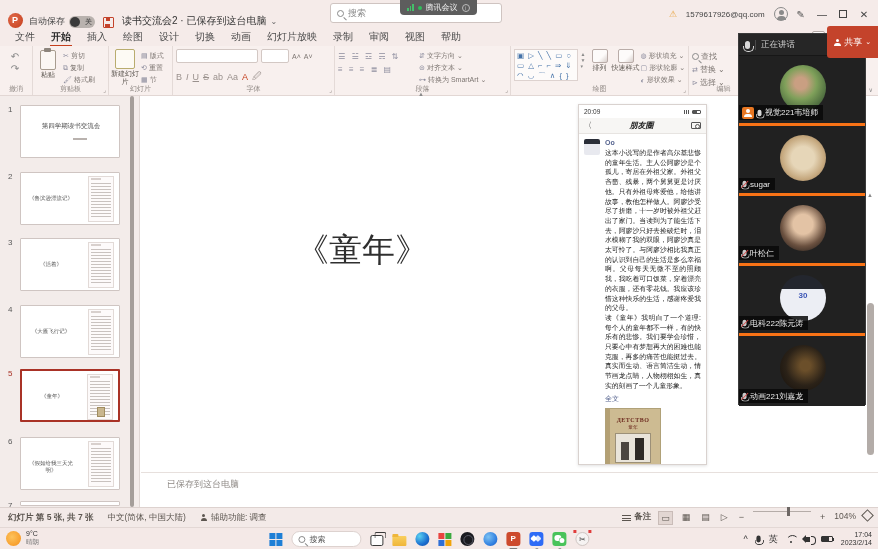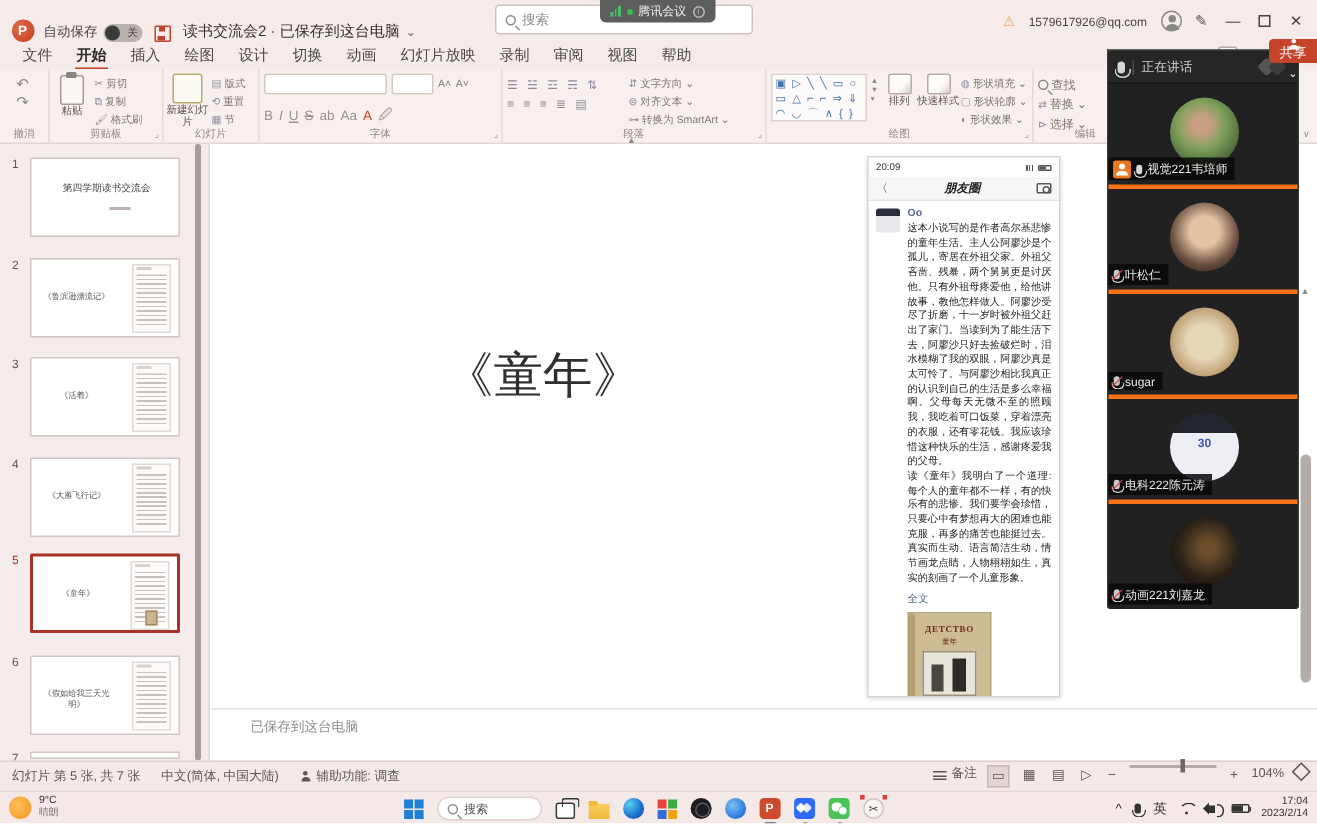--- a/index.html
+++ b/index.html
@@ -40,21 +40,21 @@
   .pen{font-size:10px;color:#555;}
   .winbtn{font-size:10px;color:#444;width:16px;text-align:center;}
   .maxbox{width:8px;height:8px;border:1px solid #444;}
 
   
   .menubar{position:absolute;top:28px;left:0;width:878px;height:18px;background:#f5ebe9;display:flex;align-items:center;padding-left:8px;gap:2px;}
   .tab{font-size:10px;color:#4a4a4a;padding:2px 7px;position:relative;}
   .tab.active{font-weight:bold;color:#2b2b2b;}
   .tab.active::after{content:"";position:absolute;left:6px;right:6px;bottom:-1px;height:2px;background:#c43e1c;}
   .ribbon-opt{position:absolute;right:53px;top:31px;width:13px;height:12px;border:1px solid #b5aba8;background:#fdfbfa;border-radius:2px;}
-  .share-btn{position:absolute;right:0;top:26px;height:16px;padding:0 7px;background:#c4432b;color:#fff;border-radius:3px 0 0 3px;display:flex;align-items:center;gap:3px;font-size:9px;z-index:60;flex-direction:column;}
+  .share-btn{position:absolute;right:0;top:26px;height:16px;padding:16px 7px;background:#c4432b;color:#fff;border-radius:3px 0 0 3px;display:flex;align-items:center;gap:3px;font-size:9px;z-index:60;}
   .share-person{width:7px;height:7px;position:relative;}
   .share-person::before{content:"";position:absolute;left:2px;top:0;width:3px;height:3px;border-radius:50%;background:#fff;}
   .share-person::after{content:"";position:absolute;left:0;top:4px;width:7px;height:3px;border-radius:3px 3px 0 0;background:#fff;}
   .share-btn .chev{font-size:7px;}
 
   
   .ribbon{position:absolute;top:46px;left:0;width:878px;height:50px;background:#f8f0ee;border-bottom:1px solid #e2d7d4;display:flex;}
   .rgroup{position:relative;height:100%;padding:3px 3px 12px 3px;display:flex;align-items:flex-start;gap:3px;flex:none;}
   .rgroup+.rgroup{border-left:1px solid #e4dad7;}
   .glabel{position:absolute;bottom:1px;left:0;right:0;text-align:center;font-size:7px;color:#8f8884;}
@@ -161,21 +161,21 @@
   .cp-av{width:15px;height:15px;border-radius:50%;background:#8f8f8f;position:relative;flex:none;}
   .cp-av::before{content:"";position:absolute;left:5px;top:3px;width:5px;height:5px;border-radius:50%;background:#e2e2e2;}
   .cp-av::after{content:"";position:absolute;left:3px;top:9px;width:9px;height:4px;border-radius:4px 4px 0 0;background:#e2e2e2;}
   .cp-sep{width:1px;height:11px;background:#5e5e5e;}
   .cp-ph{font-size:8.5px;color:#b5b5b5;flex:1;white-space:nowrap;}
   .cp-col{font-size:9px;color:#b5b5b5;}
 
   
   .statusbar{position:absolute;top:507px;left:0;width:878px;height:20px;background:#f3eae8;border-top:1px solid #ddd2cf;display:flex;align-items:center;font-size:8.5px;color:#5c5650;}
   .sb-item{margin-left:14px;white-space:nowrap;display:flex;align-items:center;gap:3px;}
-  .sb-item:first-child{margin-left:8px;}
+  .sb-item:first-child{margin-left:8px;font-weight:bold;}
   .acc-person{width:8px;height:8px;position:relative;}
   .acc-person::before{content:"";position:absolute;left:2.5px;top:0;width:3px;height:3px;border-radius:50%;background:#5c5650;}
   .acc-person::after{content:"";position:absolute;left:1px;top:4px;width:6px;height:3px;border-radius:3px 3px 0 0;background:#5c5650;}
   .sb-right{position:absolute;right:6px;display:flex;align-items:flex-start;gap:7px;}
   .notes-ico{width:9px;height:8px;border-bottom:1px solid #5c5650;position:relative;}
   .notes-ico::before{content:"";position:absolute;left:0;top:2px;width:9px;height:1px;background:#5c5650;}
   .notes-ico::after{content:"";position:absolute;left:0;top:5px;width:9px;height:1px;background:#5c5650;}
   .viewico{font-size:9px;color:#5c5650;padding:1px 2px;}
   .viewico.active{background:#e2d6d2;border:1px solid #c9bcb8;}
   .zoomline{width:58px;height:1.5px;background:#b5aca8;position:relative;}
@@ -562,31 +562,31 @@
     </div>
     <div class="mcell">
       <span class="pav av1"></span>
       <span class="ptag">
         <span class="host-badge"></span>
         <span class="mic s"></span>
         <span class="pname">视觉221韦培师</span>
       </span>
     </div>
     <div class="mcell">
+      <span class="pav av3"></span>
+      <span class="ptag">
+        <span class="mic s muted"></span>
+        <span class="pname">sugar</span>
+      </span>
+    </div>
+    <div class="mcell">
       <span class="pav av2"></span>
       <span class="ptag">
         <span class="mic s muted"></span>
         <span class="pname">叶松仁</span>
-      </span>
-    </div>
-    <div class="mcell">
-      <span class="pav av3"></span>
-      <span class="ptag">
-        <span class="mic s muted"></span>
-        <span class="pname">sugar</span>
       </span>
     </div>
     <div class="mcell">
       <span class="pav av4">
           <span class="jersey">30</span>
         </span>
       <span class="ptag">
         <span class="mic s muted"></span>
         <span class="pname">电科222陈元涛</span>
       </span>

